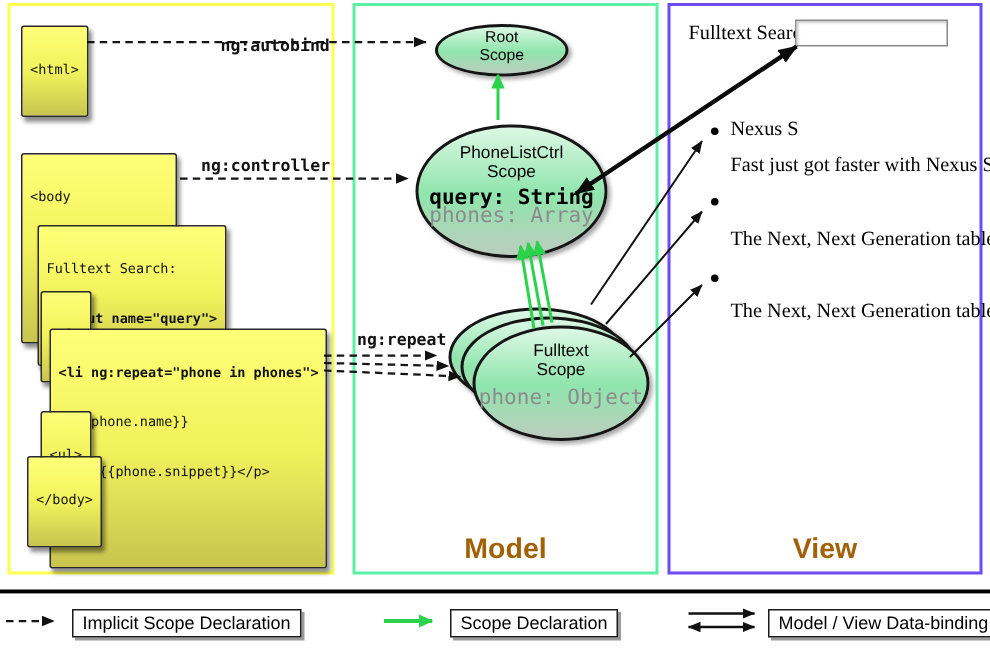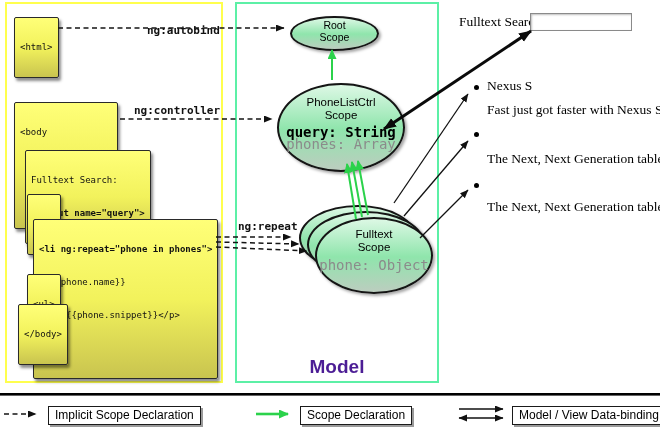--- a/index.html
+++ b/index.html
@@ -5,21 +5,21 @@
   html,body{margin:0;padding:0;background:#fff;}
   #stage{position:relative;width:660px;height:435px;background:#fff;overflow:hidden;
          font-family:"Liberation Sans",sans-serif;}
 
   
   .panel{position:absolute;top:2px;height:377px;background:#fff;}
   .panel-template{left:5px;width:214px;border:2px solid var(--c-template,#ffff4d);}
   .panel-model{left:235px;width:200px;border:2px solid var(--c-model,#5cf0a6);}
   .panel-view{left:445px;width:206px;border:2px solid var(--c-view,#6a4cf2);}
   .panel-title{position:absolute;bottom:3px;left:0;width:100%;text-align:center;
-               font-size:19px;font-weight:bold;color:#4c1d95;}
+               font-size:19px;font-weight:bold;color:#a16207;}
 
   
   .codebox{position:absolute;font-family:"DejaVu Sans Mono",monospace;font-size:9px;
            line-height:11px;white-space:pre;color:#111;
            background:linear-gradient(180deg,var(--c-ybox1,#ffff78) 0%,#f2f25c 50%,var(--c-ybox2,#c9c44f) 100%);
            border:1.6px solid #2a2a2a;border-radius:2px;padding:2px 5px;
            box-shadow:2px 3px 3px rgba(0,0,0,0.45);z-index:3;}
   .codebox .b{font-weight:bold;}
 
   
@@ -60,20 +60,23 @@
 </head>
 <body>
 
 <div id="stage">
 
   <div class="panel panel-template">
     <div class="panel-title">Template</div>
   </div>
   <div class="panel panel-model">
     <div class="panel-title">Model</div>
+  </div>
+  <div class="panel panel-view">
+    <div class="panel-title">View</div>
   </div>
 
   <div class="codebox" style="left:14px;top:17px;">
     <div>&lt;html&gt;</div>
   </div>
 
   <div class="codebox" style="left:14px;top:102px;">
     <div>&lt;body</div>
     <div> ng:controller=</div>
     <div> "PhoneListCtrl"&gt;</div>

